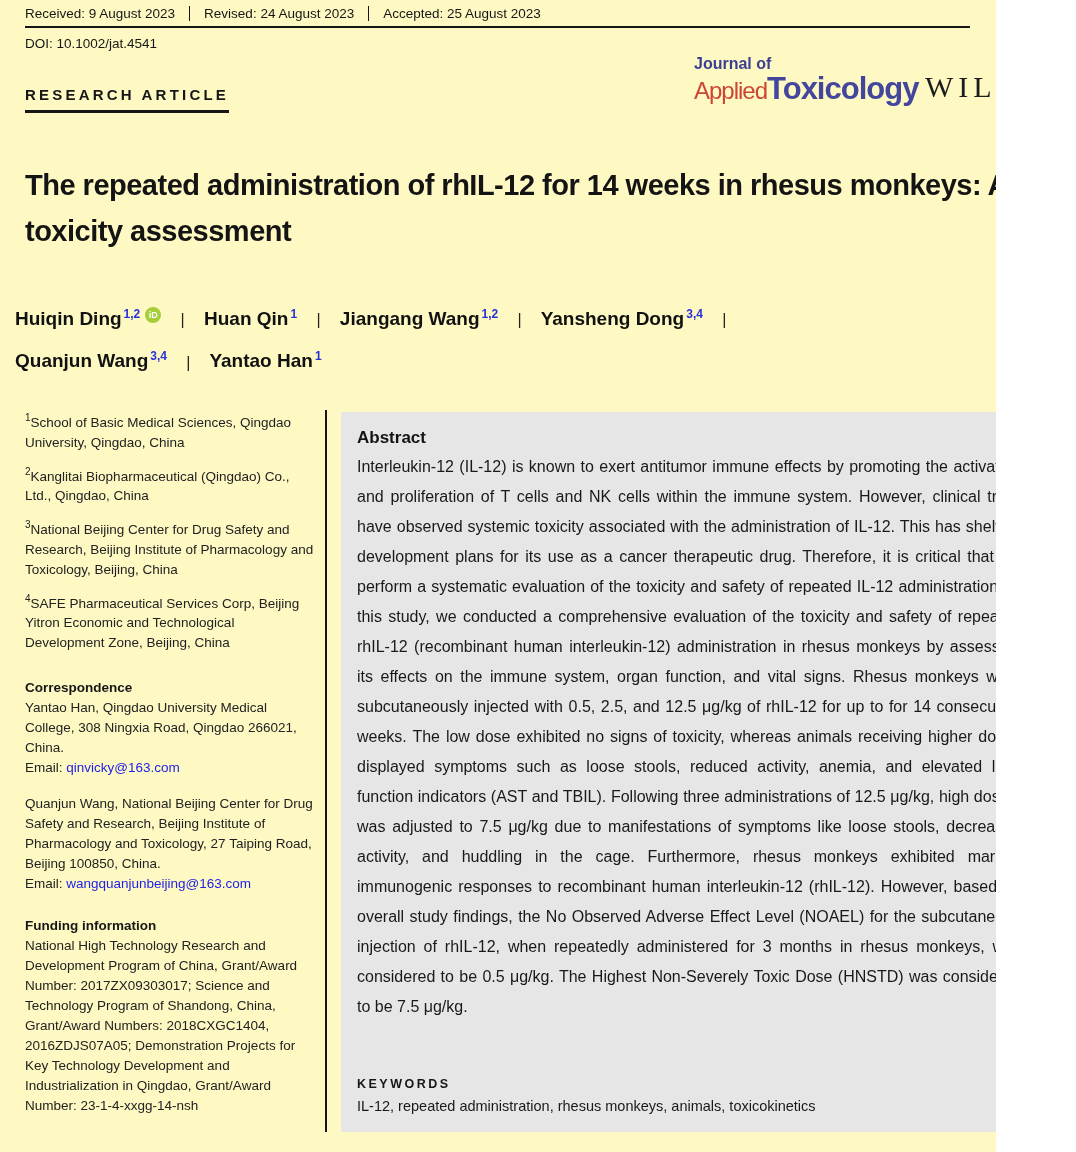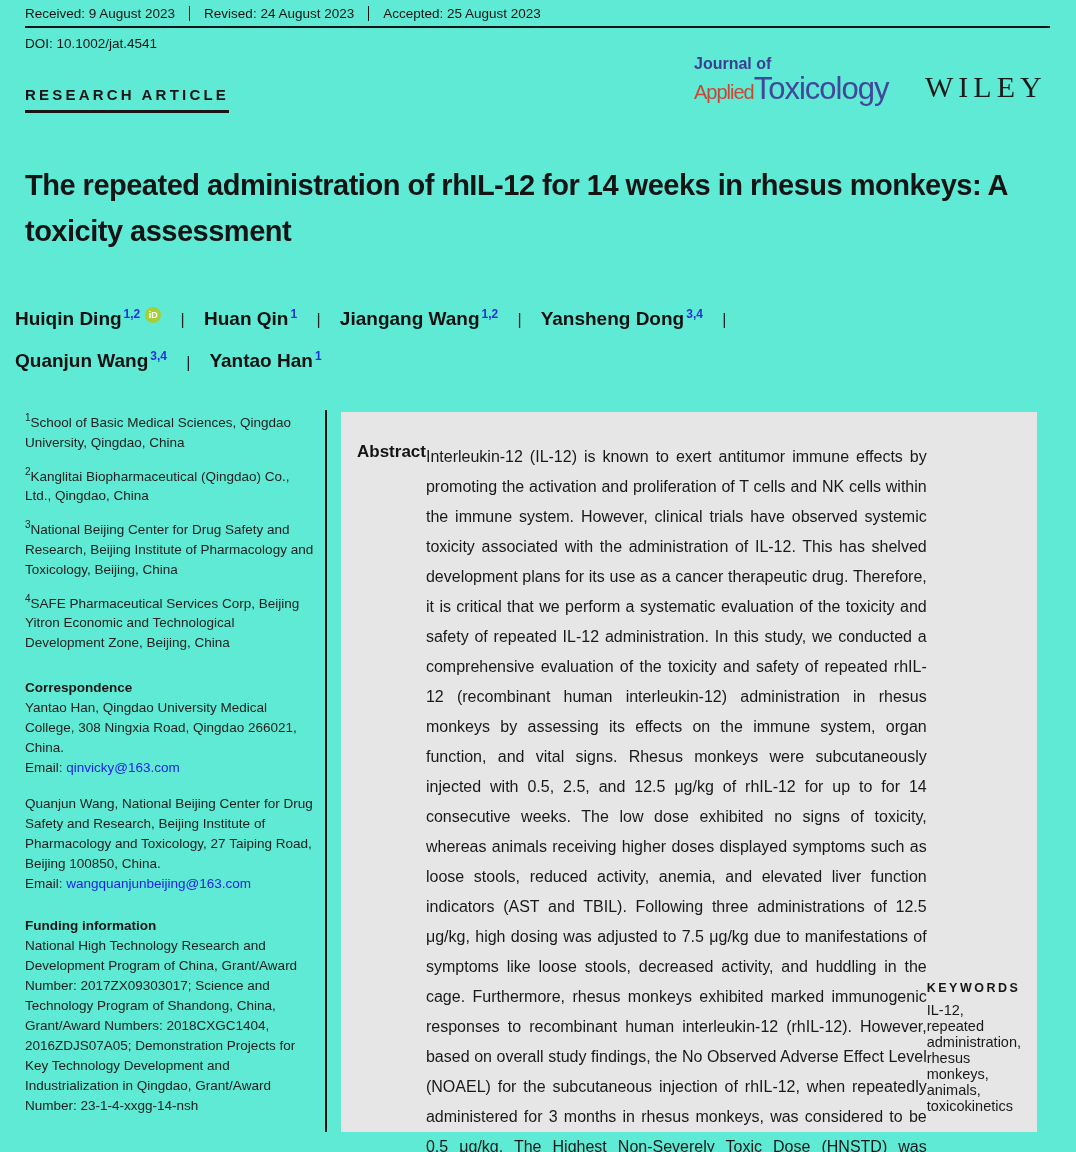--- a/index.html
+++ b/index.html
@@ -1,32 +1,32 @@
 <!DOCTYPE html>
 <html><head>
 <meta charset="utf-8">
 <style>
   * { margin:0; padding:0; box-sizing:border-box; }
   html,body { background:#ffffff; }
   body { font-family:"Liberation Sans", sans-serif; color:#1b1b1b; }
-  .page { position:relative; width:1076px; height:1152px; background:#5eead4; overflow:hidden; }
+  .page { position:relative; width:996px; height:1152px; background:#fef9c3; overflow:hidden; }
 
   
   .top-row { position:absolute; left:25px; top:6px; right:26px; display:flex; align-items:baseline;
              border-bottom:2px solid #161616; padding-bottom:5px; font-size:13.5px; color:#161616; }
   .top-row .seg { white-space:nowrap; }
   .top-row .seg + .seg { border-left:1.5px solid #161616; margin-left:14px; padding-left:14px; }
 
   .doi { position:absolute; left:25px; top:36px; font-size:13.5px; color:#161616; }
 
   
   .logo-block { position:absolute; left:694px; top:56px; line-height:1; }
   .journal-of { display:block; color:#3b3e91; font-size:16px; font-weight:bold; letter-spacing:0; margin-bottom:1px; }
-  .applied { color:#cb4634; font-size:20px; letter-spacing:-1px; }
-  .toxicology { color:#42469c; font-size:31px; font-weight:normal; letter-spacing:-1px; }
+  .applied { color:#cb4634; font-size:24px; letter-spacing:-1px; }
+  .toxicology { color:#42469c; font-size:31px; font-weight:bold; letter-spacing:-1px; }
   .wiley { position:absolute; left:925px; top:70px; font-family:"Liberation Serif", serif;
            font-size:30px; letter-spacing:5px; color:#1c1c1c; }
 
   .research-article { position:absolute; left:25px; top:86px; display:inline-block;
                       font-size:15px; font-weight:bold; letter-spacing:3.2px; color:#161616;
                       padding-bottom:7px; border-bottom:3px solid #161616; }
 
   .title { position:absolute; left:25px; top:162px; width:1005px; font-size:29px; font-weight:bold;
            line-height:46px; letter-spacing:-0.5px; color:#141414; }
 
@@ -48,21 +48,21 @@
   .corr-block { margin-top:25px; }
   .corr-entry { margin-bottom:16px; }
   .email-link { color:#2122e8; text-decoration:none; }
   .funding-block { margin-top:22px; }
 
   
   .vrule { position:absolute; left:325px; top:410px; width:2px; height:722px; background:#161616; }
 
   
   .abstract-box { position:absolute; left:341px; top:412px; width:696px; height:720px;
-                  background:#e6e6e6; padding:30px 16px 18px 16px; display:flex; flex-direction:row; }
+                  background:#e6e6e6; padding:16px 16px 18px 16px; display:flex; flex-direction:column; }
   .abstract-heading { font-size:17px; font-weight:bold; color:#141414; margin-bottom:4px; }
   .abstract-text { font-size:16px; line-height:30px; text-align:justify; color:#191919; }
   .keywords-block { margin-top:auto; }
   .keywords-heading { font-size:12.5px; font-weight:bold; letter-spacing:2.5px; color:#161616; margin-bottom:7px; }
   .keywords-text { font-size:14.5px; color:#191919; }
 </style>
 </head>
 <body>
 
 <div class="page">

